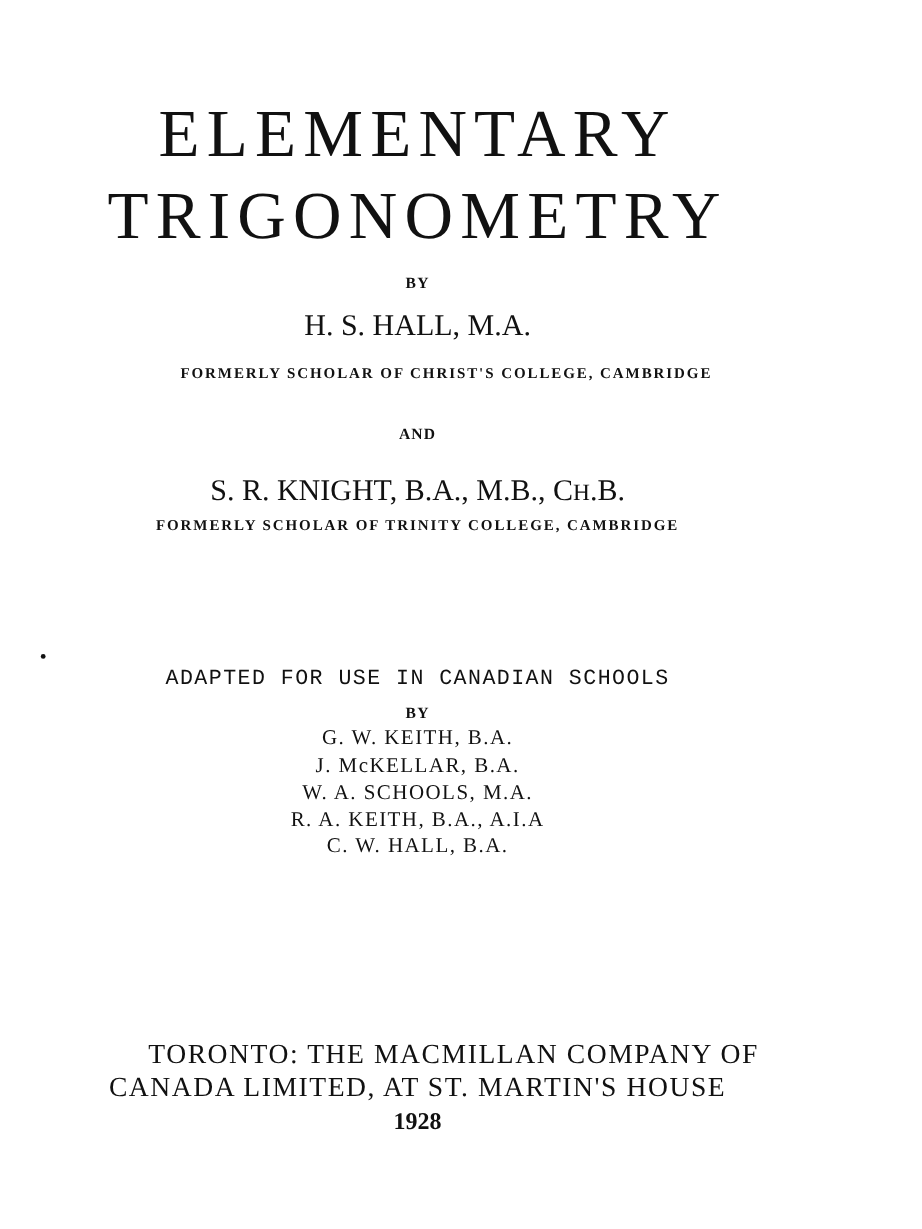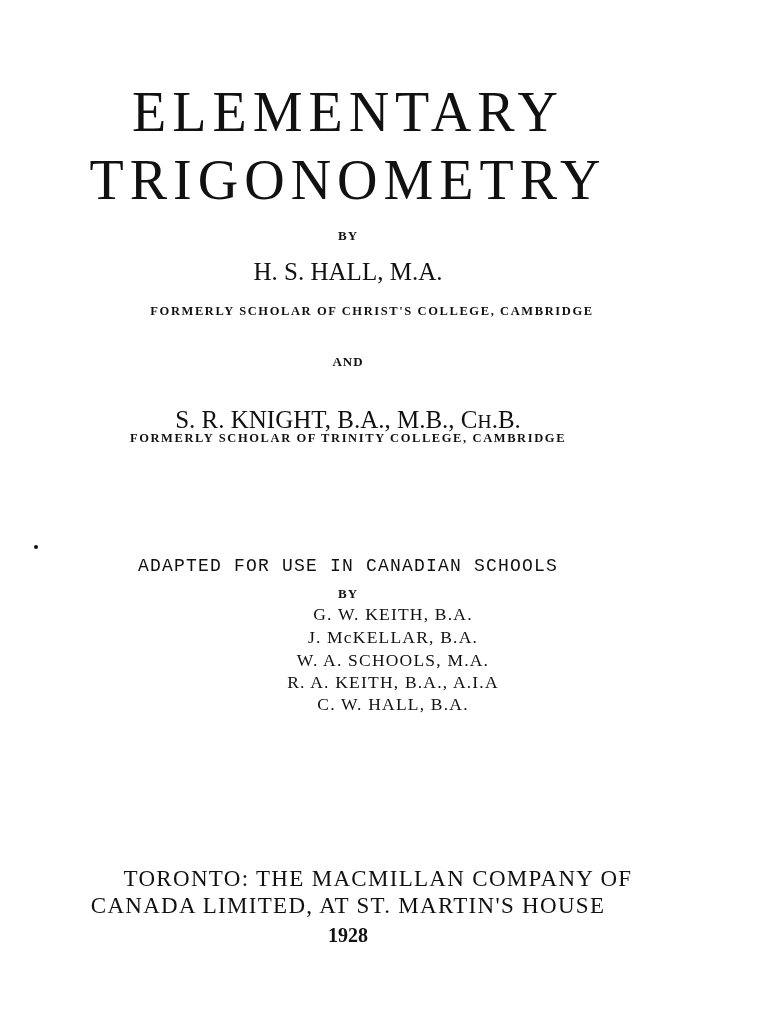--- a/index.html
+++ b/index.html
@@ -7,41 +7,41 @@
       width: 768px; height: 1024px; background: #ffffff; color: #111111;
       font-family: "Liberation Serif", "DejaVu Serif", serif;
       position: relative; overflow: hidden;
     }
     .ln { position: absolute; left: 0; width: 696px; text-align: center; white-space: nowrap; }
     .title { font-size: 56px; letter-spacing: 6px; line-height: 1; }
     .by { font-size: 13px; font-weight: bold; letter-spacing: 1px; }
     .author { font-size: 25px; line-height: 1; }
     .affil { font-size: 12.5px; font-weight: bold; letter-spacing: 1.6px; }
     .adapted { font-size: 18px; letter-spacing: 1.2px; }
-    .adapter { font-size: 17.5px; letter-spacing: 1.2px; line-height: 1; padding-left: 45px; }
+    .adapter { font-size: 17.5px; letter-spacing: 1.2px; line-height: 1; }
     .pub { font-size: 23px; letter-spacing: 1.3px; line-height: 1; }
     .year { font-size: 20px; font-weight: bold; }
     .sc { font-size: 0.78em; }
     .speck { position: absolute; width: 4px; height: 4px; background: #111; border-radius: 50%; }
   </style>
 </head>
 <body>
 
 <div>
   <div class="ln title" style="top:84px;">ELEMENTARY</div>
   <div class="ln title" style="top:152px;">TRIGONOMETRY</div>
 
   <div class="ln by" style="top:228px;">BY</div>
 
   <div class="ln author" style="top:259px;">H. S. HALL, M.A.</div>
   <div class="ln affil" style="top:304px;padding-left:24px;">FORMERLY SCHOLAR OF CHRIST'S COLLEGE, CAMBRIDGE</div>
 
   <div class="ln by" style="top:342px;margin-top:12px;">AND</div>
 
-  <div class="ln author" style="top:397px;margin-top:10px;"><span>S. R. KNIGHT, B.A., M.B., C</span><span class="sc">H</span><span>.B.</span></div>
+  <div class="ln author" style="top:397px;"><span>S. R. KNIGHT, B.A., M.B., C</span><span class="sc">H</span><span>.B.</span></div>
   <div class="ln affil" style="top:431px;">FORMERLY SCHOLAR OF TRINITY COLLEGE, CAMBRIDGE</div>
 
   <div class="speck" style="left:34px; top:545px;"></div>
 
   <div class="ln adapted" style="top:556px;font-family:Liberation Mono, monospace;">ADAPTED FOR USE IN CANADIAN SCHOOLS</div>
   <div class="ln by" style="top:586px;">BY</div>
 
   <div class="ln adapter" style="top:606px;">G. W. KEITH, B.A.</div>
   <div class="ln adapter" style="top:629px;">J. McKELLAR, B.A.</div>
   <div class="ln adapter" style="top:652px;">W. A. SCHOOLS, M.A.</div>

